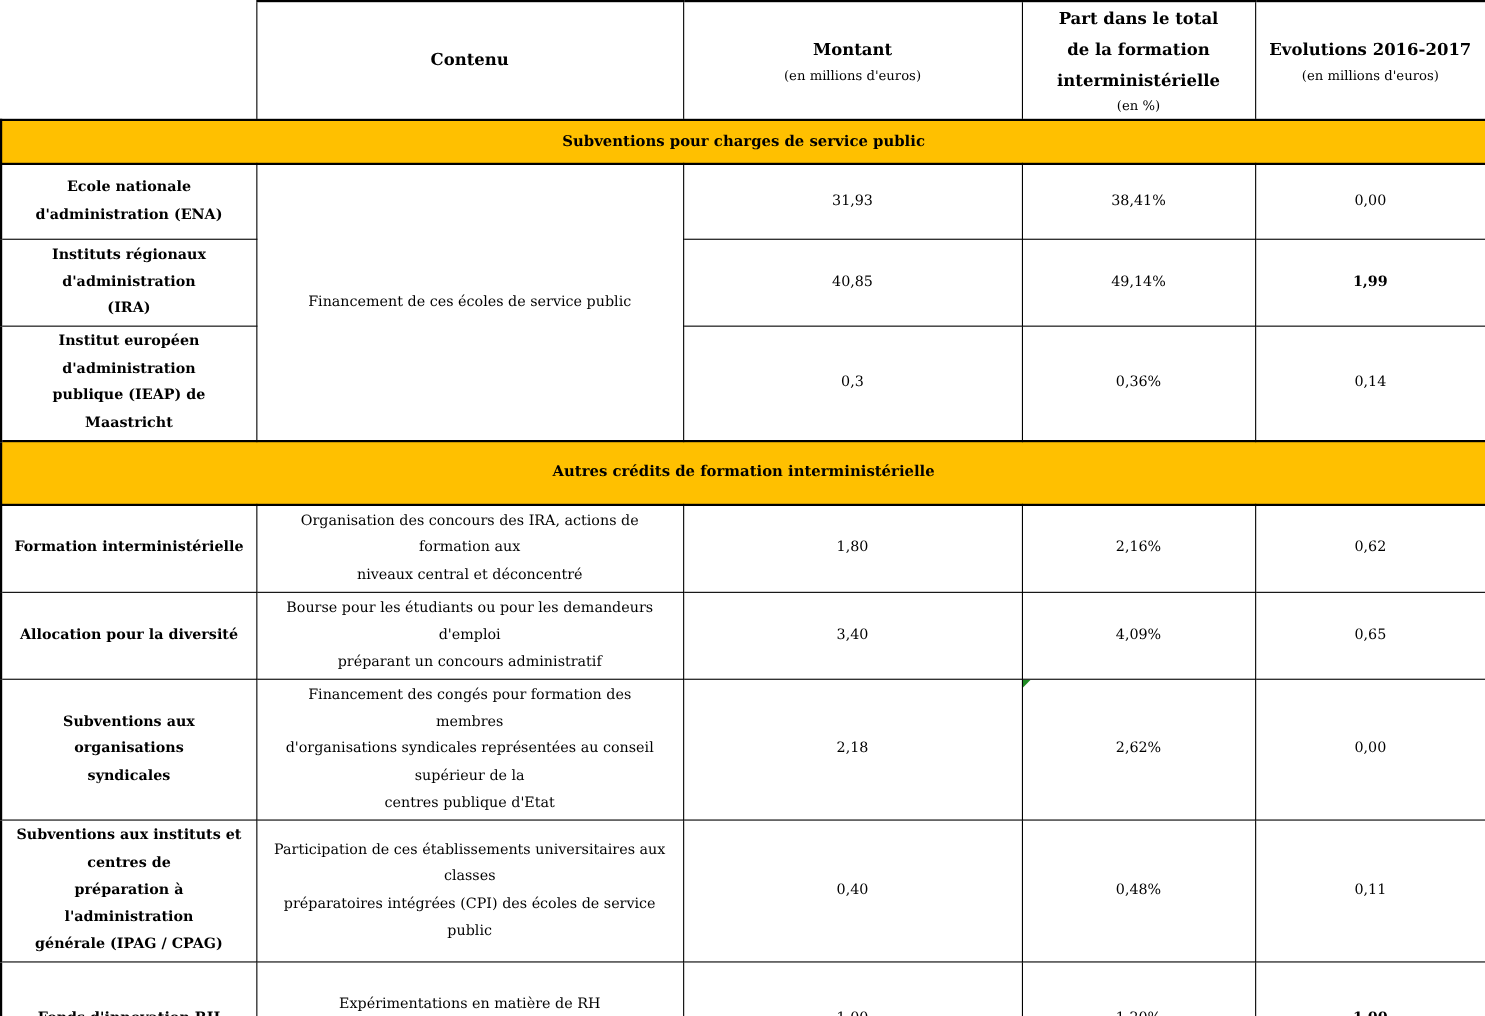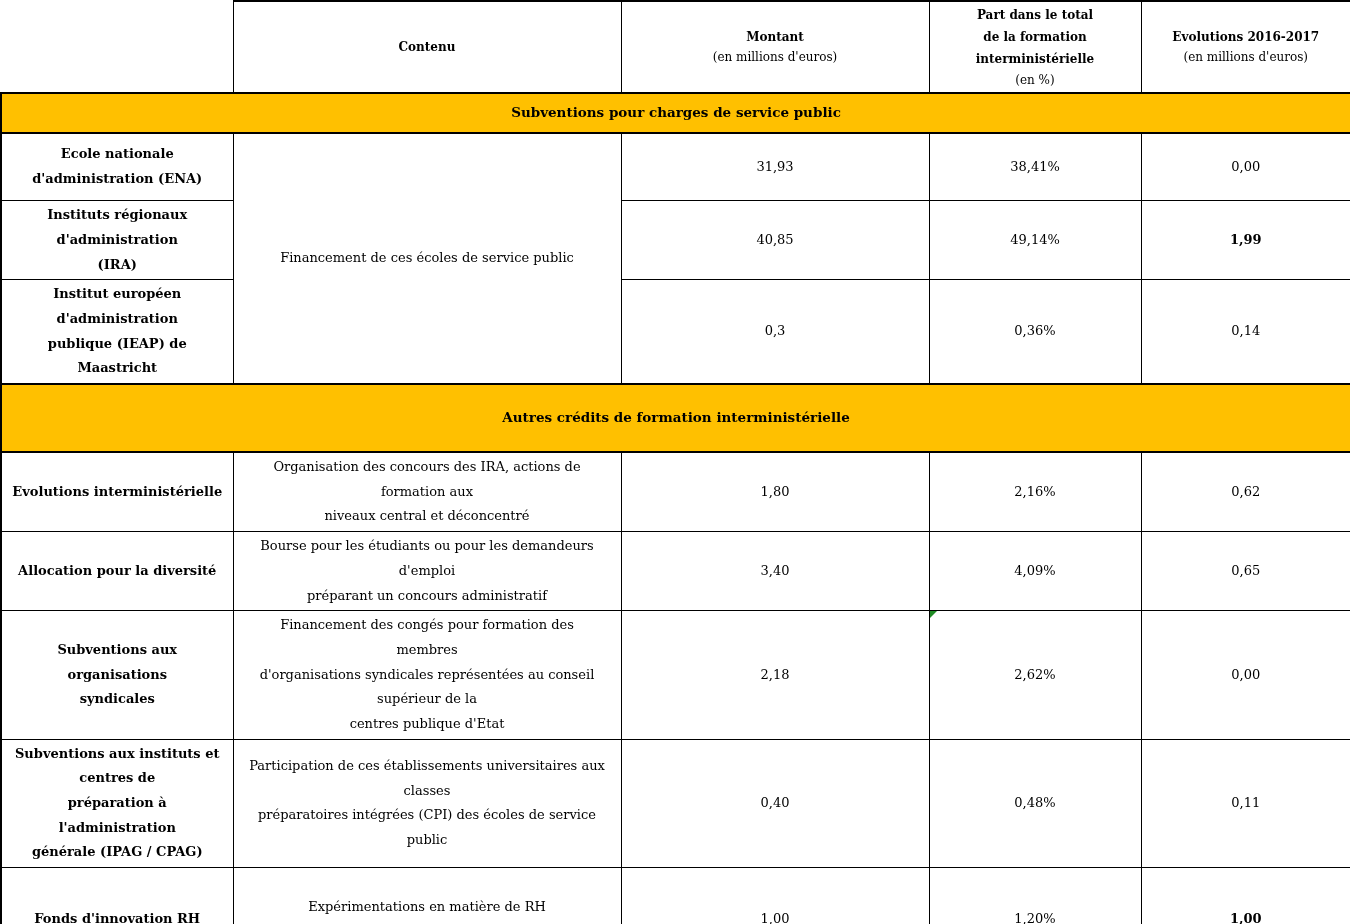--- a/index.html
+++ b/index.html
@@ -30,21 +30,21 @@
   .bt2 { border-top-width: 2px; }
   .bl2 { border-left-width: 2px; font-weight: bold; }
   .br2 { border-right-width: 2px; }
   
   td.corner {
     border-top: none;
     border-left: none;
   }
   
   td.hc { font-weight: bold; padding: 2px 6px; }
-  .h-main { font-weight: bold; font-size: 12px; line-height: 1.85; }
+  .h-main { font-weight: bold; font-size: 15px; line-height: 1.85; }
   .h-sub  { font-weight: normal; font-size: 12px; line-height: 1.6; }
   
   td.band {
     background: #FFC000;
     font-weight: bold;
     font-size: 13.5px;
     border-top-width: 2px;
     border-bottom-width: 2px;
     border-left-width: 2px;
     border-right-width: 2px;
@@ -122,26 +122,26 @@
     </tr>
 
     <tr style="height:68px">
       <td class="lbl bl2">Institut européen d'administration
 publique (IEAP) de Maastricht</td>
       <td class="num">0,3</td>
       <td class="num">0,36%</td>
       <td class="num br2">0,14</td>
     </tr>
 
-    <tr style="height:68px">
+    <tr style="height:58px">
       <td class="band" colspan="5" style="background: rgb(255, 192, 0);">Autres crédits de formation interministérielle</td>
     </tr>
 
     <tr style="height:68px">
-      <td class="lbl bl2">Evolutions interministérielle</td>
+      <td class="lbl bl2">Formation interministérielle</td>
       <td class="cnt">Organisation des concours des IRA, actions de formation aux
 niveaux central et déconcentré</td>
       <td class="num">1,80</td>
       <td class="num">2,16%</td>
       <td class="num br2">0,62</td>
     </tr>
 
     <tr style="height:68px">
       <td class="lbl bl2">Allocation pour la diversité</td>
       <td class="cnt">Bourse pour les étudiants ou pour les demandeurs d'emploi

